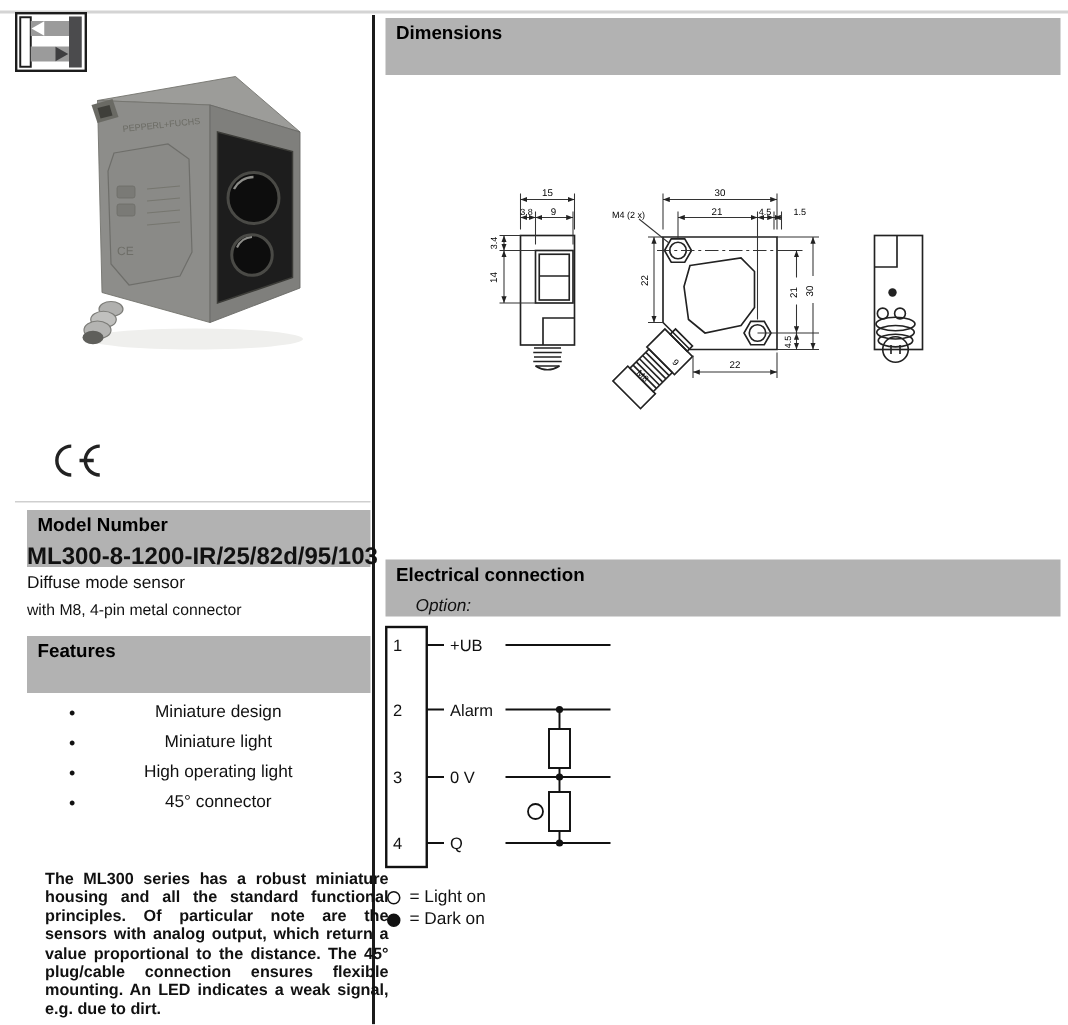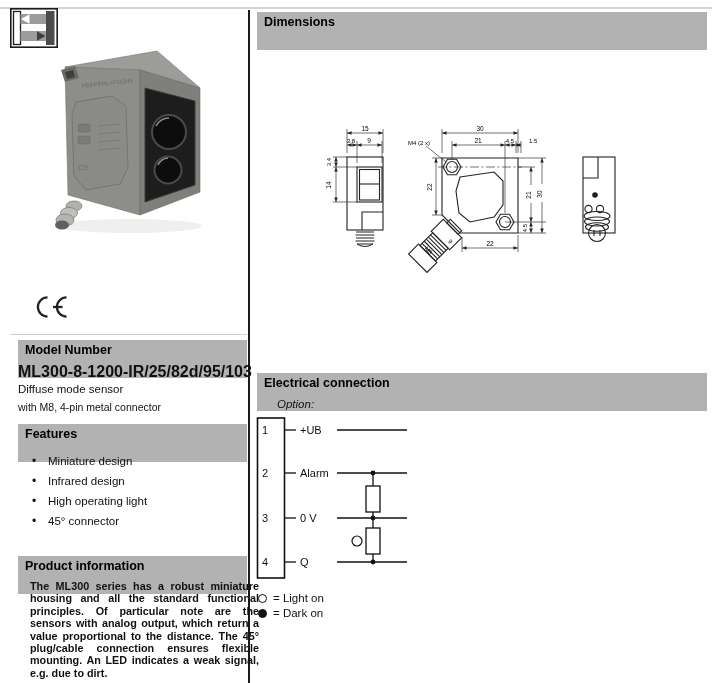--- a/index.html
+++ b/index.html
@@ -10,21 +10,21 @@
   .left-rule{left:10px;top:334px;width:237px;height:1px;background:#cfcfcf;}
   .vdivider{left:248px;top:10px;width:2px;height:673px;background:#1b1b1b;}
   .bar{background:#b2b2b2;height:38px;box-sizing:border-box;padding:3px 0 0 7px;
        font-weight:bold;font-size:12.5px;color:#000;}
   .bar-left{left:18px;width:229px;}
   .bar-right{left:257px;width:450px;}
   .model-number{left:18px;top:363px;font-size:16px;font-weight:bold;}
   .model-desc{left:18px;top:383px;font-size:11.5px;}
   .model-conn{left:18px;top:401px;font-size:10.5px;}
   .features{left:18px;top:447px;width:229px;}
-  .features ul{margin:4px;padding:0;list-style:none;}
+  .features ul{margin:18px;padding:0;list-style:none;text-align:center;}
   .features li{position:relative;font-size:11.5px;line-height:20px;padding-left:26px;}
   .features li::before{content:"•";position:absolute;left:10px;font-size:12px;}
   .pinfo{left:30px;top:580px;width:229px;font-size:10.8px;line-height:12.4px;text-align:justify;font-weight:bold;}
   .option-label{left:277px;top:398px;font-size:11.5px;font-style:italic;}
   .legend{left:258px;top:591px;font-size:11.5px;}
   .legend-row{display:flex;align-items:center;height:14px;margin-bottom:1px;}
   .legend-sym{display:inline-block;width:9px;height:9px;border:1.5px solid #111;
               border-radius:50%;margin-right:6px;box-sizing:border-box;}
   .legend-sym.filled{background:#111;}
   svg text{font-family:"Liberation Sans",sans-serif;}
@@ -91,27 +91,26 @@
 
   <div class="abs bar bar-left" style="top:340px">Model Number</div>
   <div class="abs model-number">ML300-8-1200-IR/25/82d/95/103</div>
   <div class="abs model-desc">Diffuse mode sensor</div>
   <div class="abs model-conn">with M8, 4-pin metal connector</div>
 
   <div class="abs bar bar-left" style="top:424px">Features</div>
   <div class="abs features">
     <ul>
       <li>Miniature design</li>
-      <li>Infrared design</li>
+      <li>Miniature light</li>
       <li>High operating light</li>
       <li>45° connector</li>
     </ul>
   </div>
 
-  <div class="abs bar bar-left" style="top:556px">Product information</div>
   <div class="abs pinfo">The ML300 series has a robust miniature housing and all the standard functional principles. Of particular note are the sensors with analog output, which return a value proportional to the distance. The 45° plug/cable connection ensures flexible mounting. An LED indicates a weak signal, e.g. due to dirt.</div>
 
   <div class="abs bar bar-right" style="top:12px">Dimensions</div>
 
   <svg class="abs" style="left:300px;top:105px" width="412" height="180" viewBox="0 0 412 180">
     <defs>
       <marker id="ar" markerWidth="7" markerHeight="5" refX="6.5" refY="2.5" orient="auto-start-reverse">
         <path d="M0,0 L6.5,2.5 L0,5 z" fill="#222"></path>
       </marker>
     </defs>

